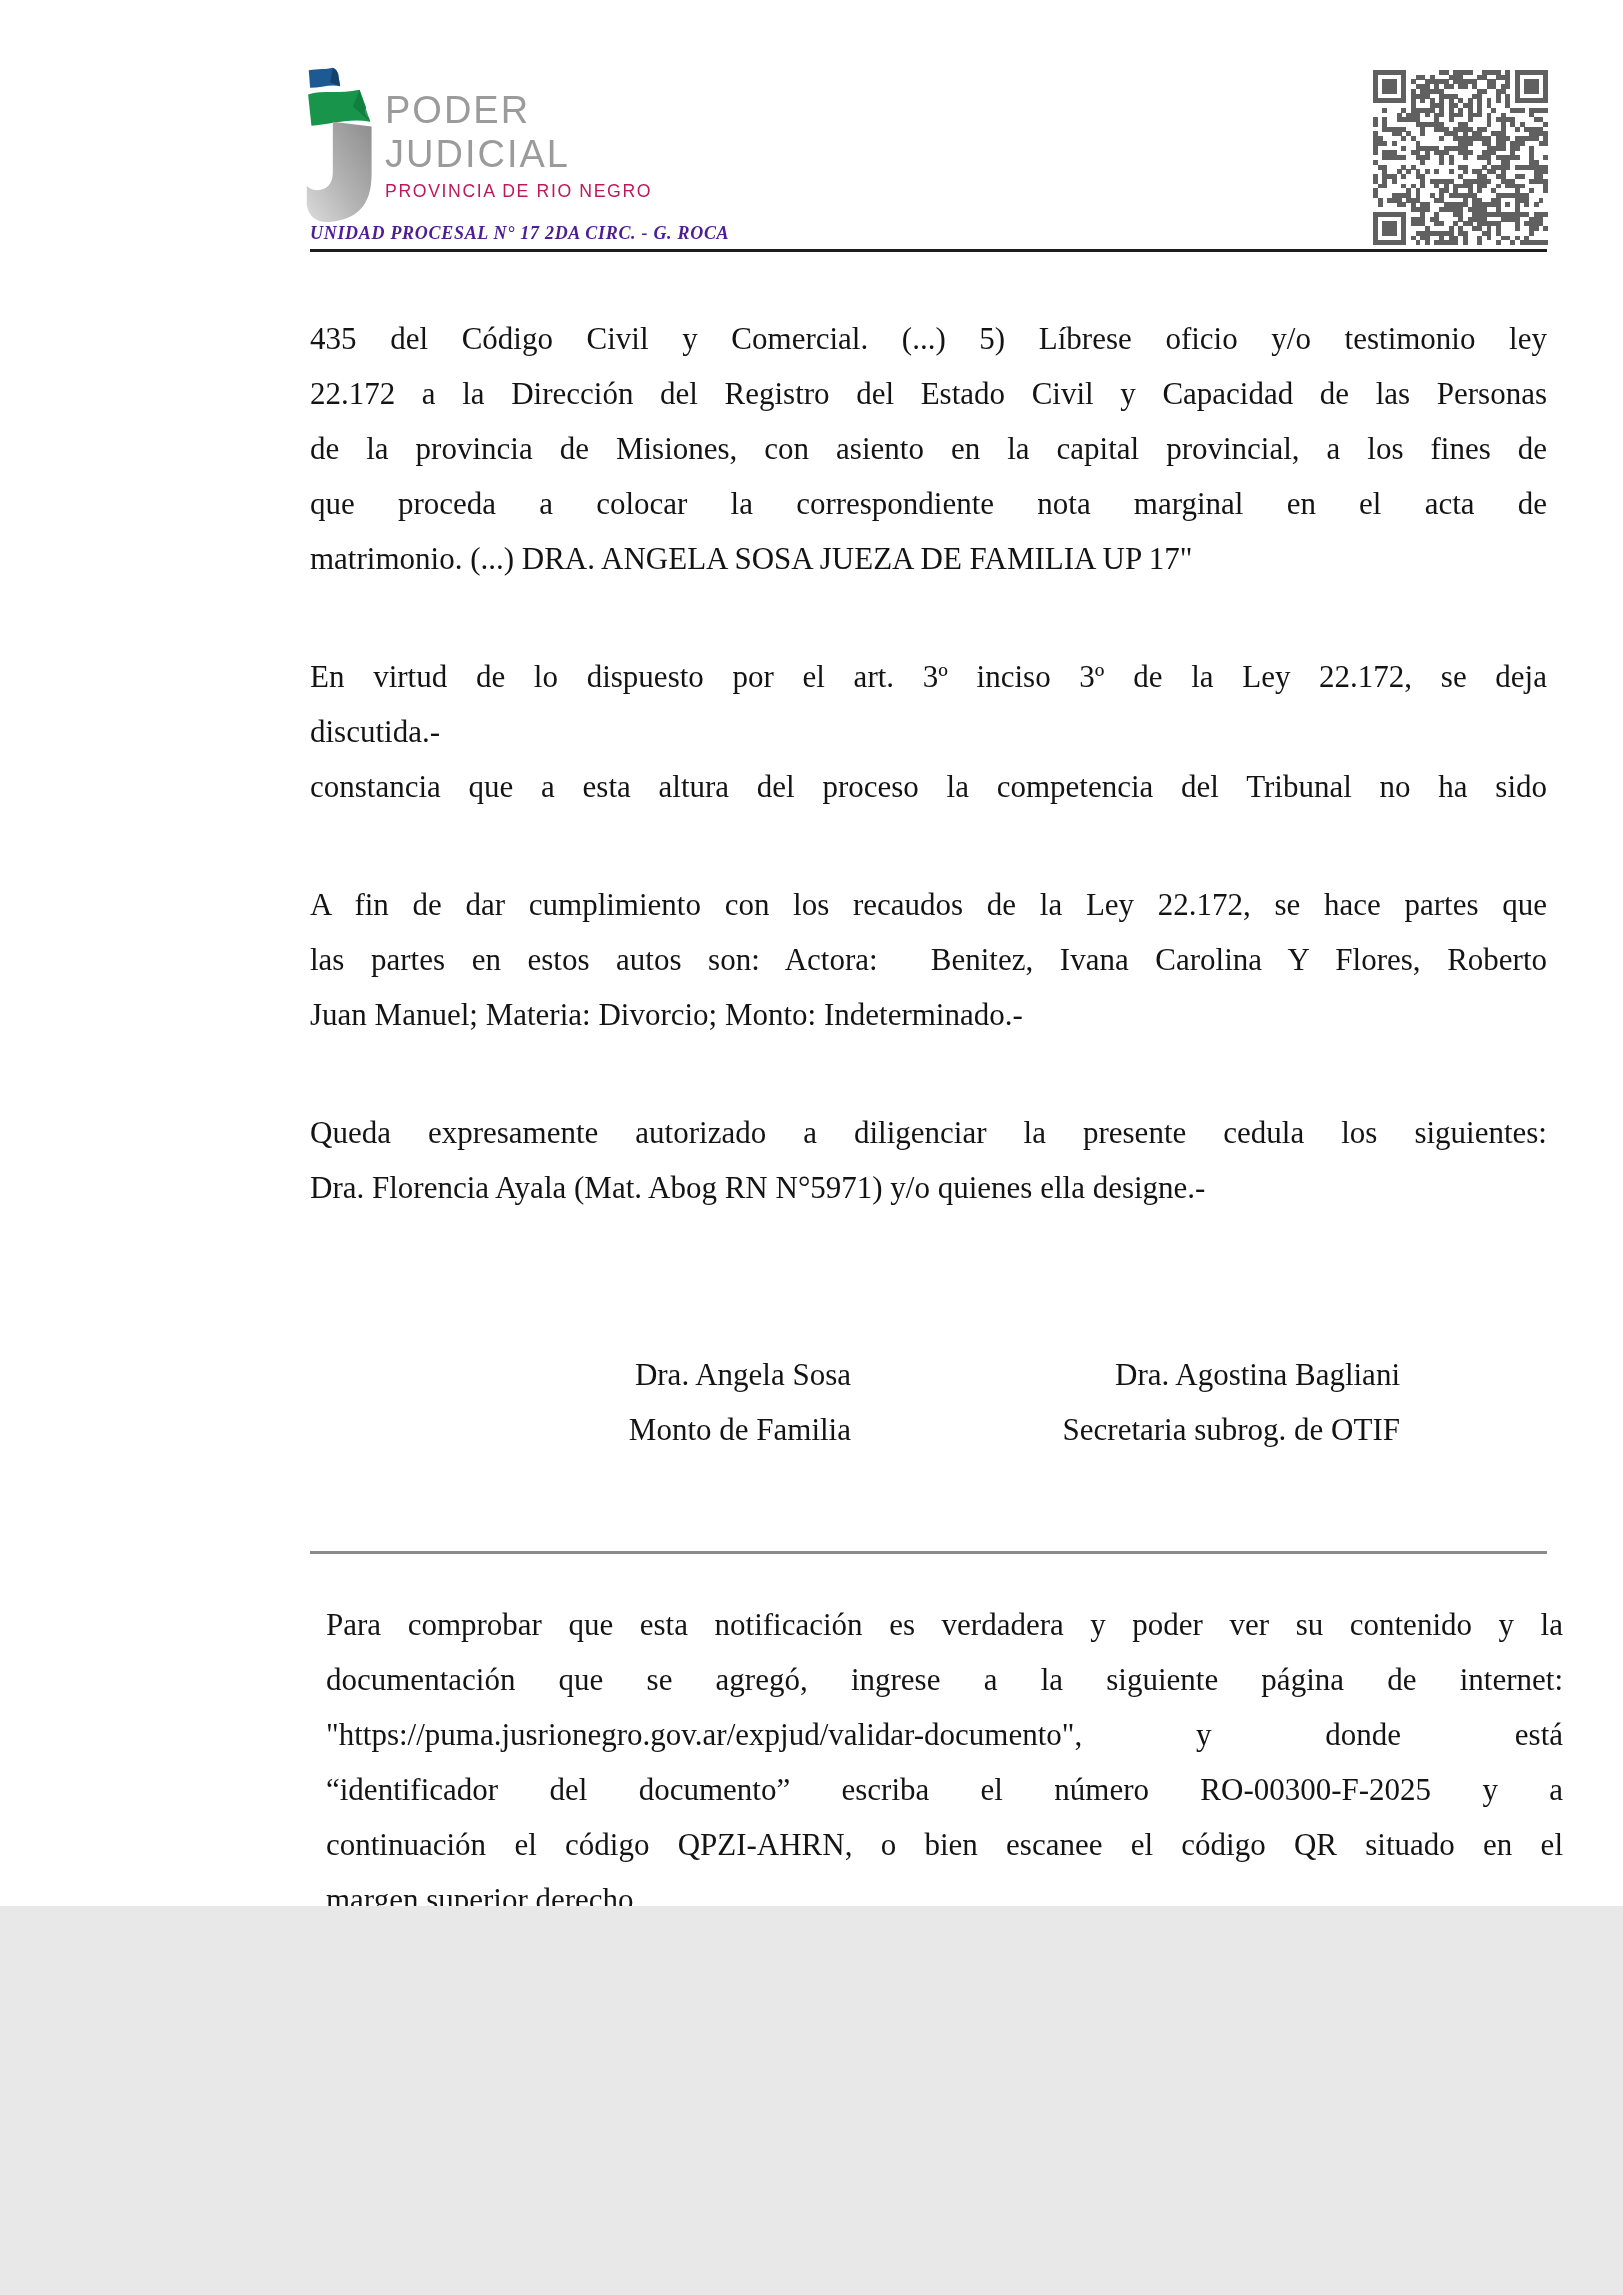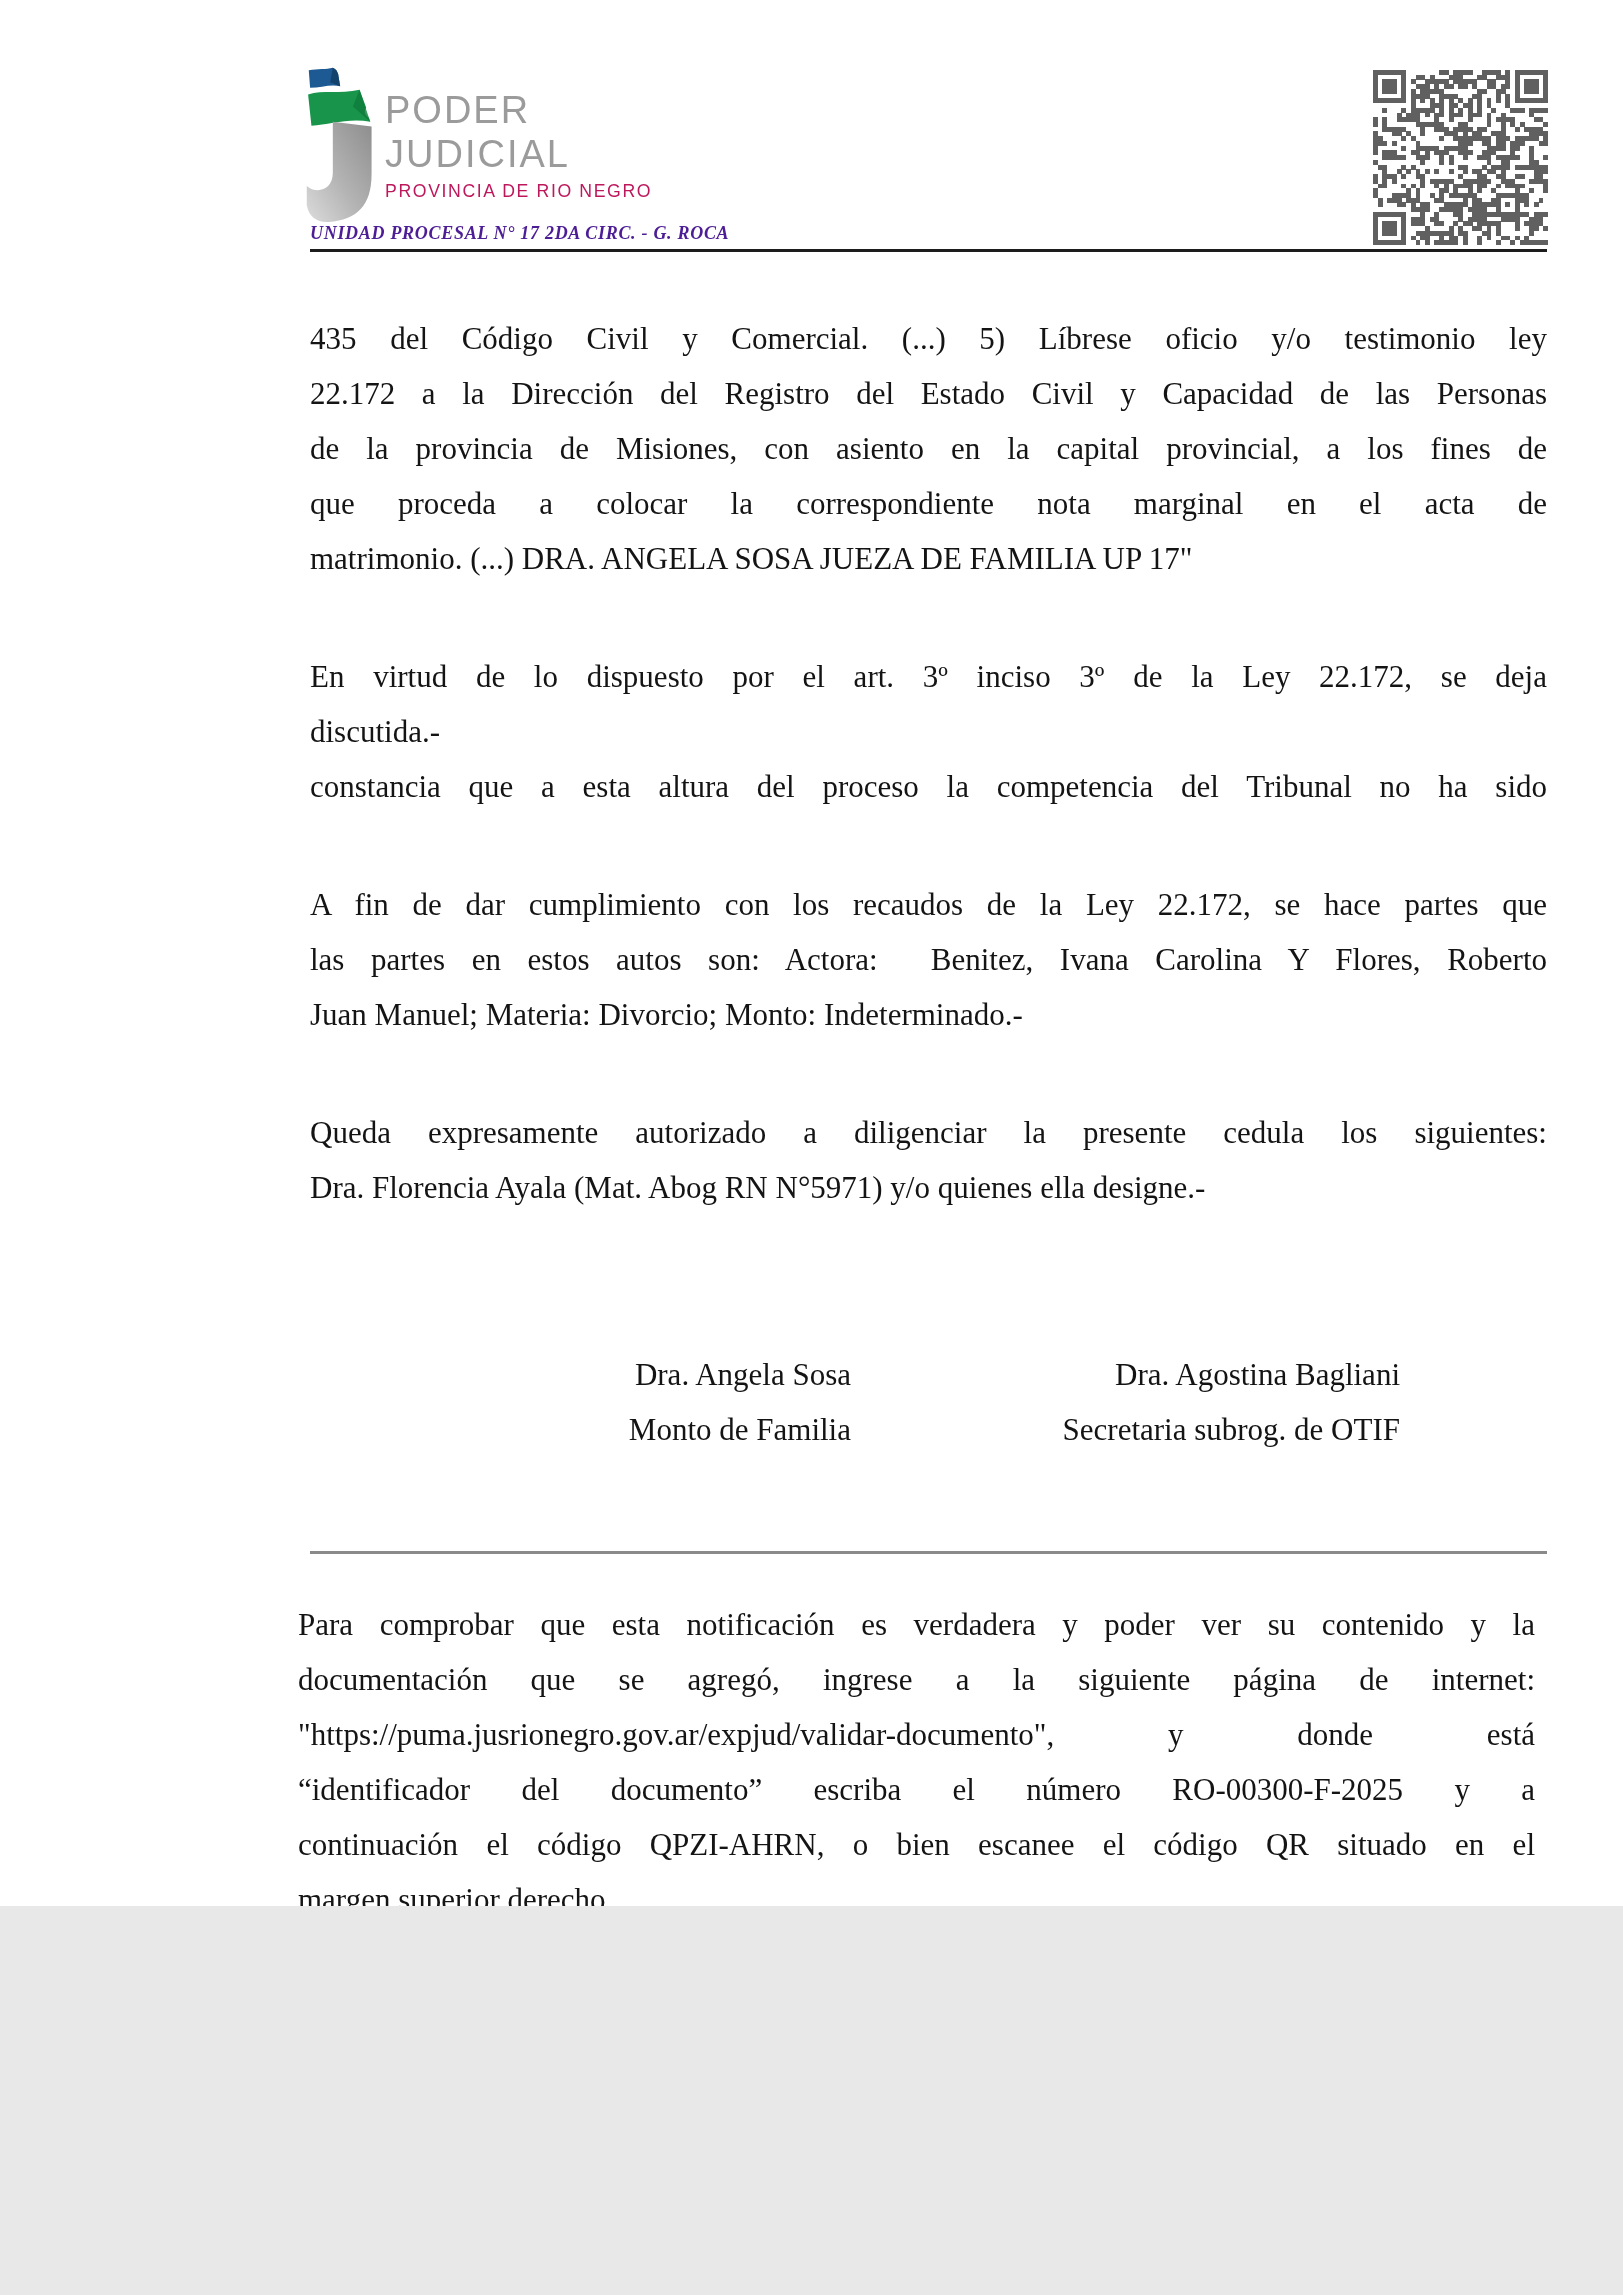--- a/index.html
+++ b/index.html
@@ -22,21 +22,21 @@
   .bodytext{position:absolute;left:310px;top:311px;width:1237px;}
   .para{margin:0 0 63px 0;}
   .bl{height:55px;line-height:55px;font-size:31px;}
   .j{text-align:justify;text-align-last:justify;}
   
   .sig{position:absolute;text-align:right;font-size:31px;line-height:55px;}
   .sig-left{left:458px;top:1347px;width:393px;}
   .sig-right{left:942px;top:1347px;width:458px;}
   
   .divider{position:absolute;left:310px;top:1551px;width:1237px;height:3.3px;background:#8a8a8a;}
-  .verif{position:absolute;left:298px;top:1597px;width:1237px;font-family:Liberation Serif, serif;}
+  .verif{position:absolute;left:326px;top:1597px;width:1237px;font-family:Liberation Serif, serif;}
   
   .footer-rule{position:absolute;left:310px;top:2197px;width:1237px;height:2.6px;background:#7f7f7f;}
   .pagenum{
     position:absolute;left:324px;top:2201px;width:1237px;text-align:left;
     font-style:italic;font-size:26px;line-height:30px;color:#1a1a1a;
   }
 </style>
 </head>
 <body>
 

